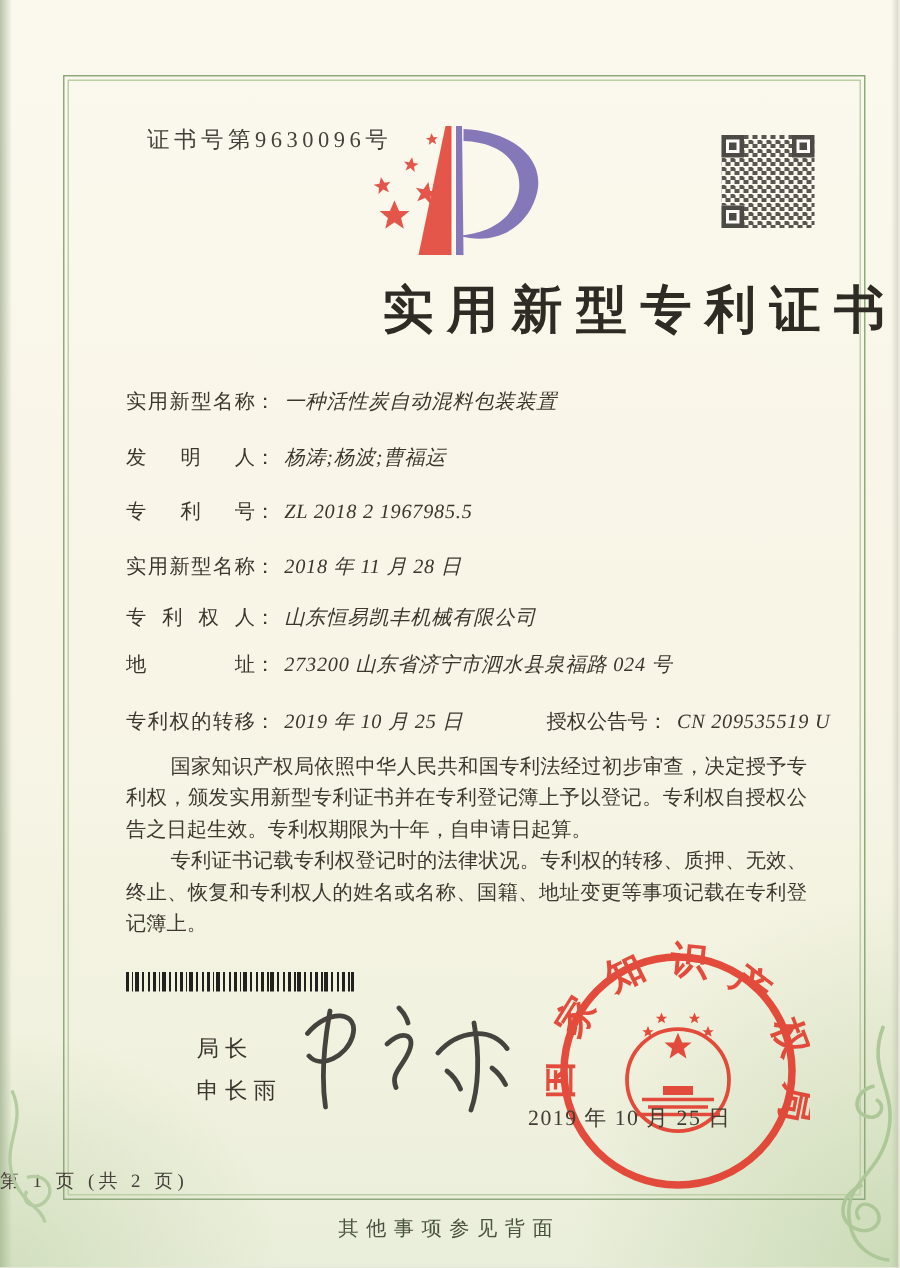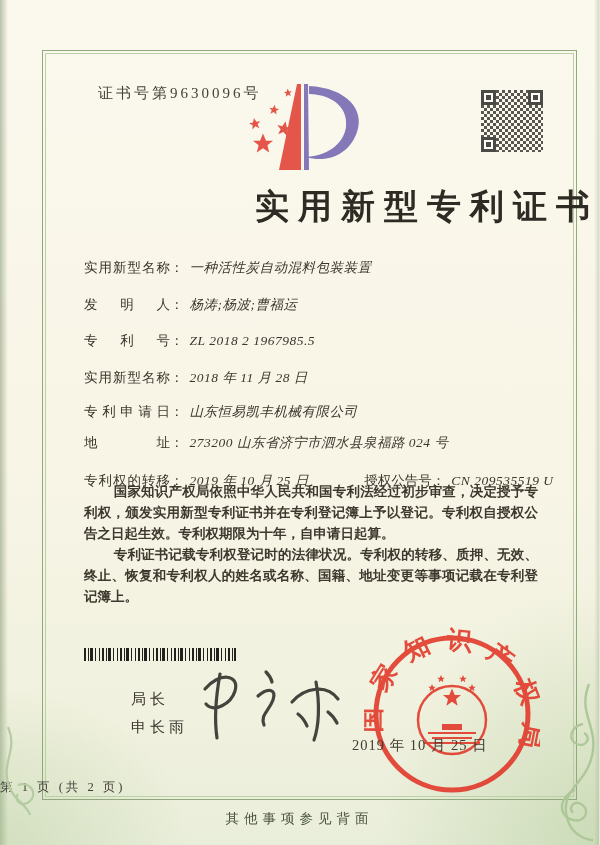--- a/index.html
+++ b/index.html
@@ -29,22 +29,22 @@
   .qr-finder{position:absolute;width:15px;height:15px;background:#fff;border:3px solid #2e2c28;box-sizing:border-box;}
   .qr-finder::before{content:'';position:absolute;inset:2px;background:#2e2c28;}
   .qr-finder.tl{left:0;top:0;} .qr-finder.tr{right:0;top:0;} .qr-finder.bl{left:0;bottom:0;}
   .title{position:absolute;left:0;top:184px;width:100%;text-align:right;
     font-size:34px;font-weight:bold;letter-spacing:9px;color:#2e2a24;}
   .frow{position:absolute;left:84px;font-size:13.5px;white-space:nowrap;color:#3c362c;}
   .flabel{display:inline-block;width:86px;text-align:justify;text-align-last:justify;vertical-align:top;}
   .fcolon{margin-right:6px;}
   .fvalue{letter-spacing:.5px;font-style:italic;}
   .grant2{margin-left:52px;text-align:right;}
-  .notice{position:absolute;left:84px;top:481px;width:454px;font-size:13.5px;
-    line-height:21px;text-align:justify;color:#3e382e;font-weight:bold;}
+  .notice{position:absolute;left:84px;top:500px;width:454px;font-size:13.5px;
+    line-height:21px;text-align:justify;color:#3e382e;}
   .notice p{margin:0;text-indent:2.2em;}
   .barcode{position:absolute;left:84px;top:648px;width:152px;height:13px;
     background:repeating-linear-gradient(90deg,
       #23211e 0 2px,transparent 2px 4px,#23211e 4px 5px,transparent 5px 6px,
       #23211e 6px 9px,transparent 9px 11px,#23211e 11px 12px,transparent 12px 15px,
       #23211e 15px 16px,transparent 16px 18px);}
   .director{position:absolute;left:88px;font-size:15px;letter-spacing:4px;color:#3a352d;margin-left:43px;}
   .sig{position:absolute;left:192px;top:660px;width:160px;height:92px;}
   .seal{position:absolute;left:364px;top:626px;width:176px;height:176px;opacity:.9;}
   .seal-date{position:absolute;left:352px;top:736px;font-size:14.5px;letter-spacing:1px;color:#413c33;}
@@ -96,21 +96,21 @@
   <div class="frow" style="top:296px">
     <span class="flabel">发明人</span><span class="fcolon">：</span><span class="fvalue">杨涛;杨波;曹福运</span>
   </div>
   <div class="frow" style="top:332px">
     <span class="flabel">专利号</span><span class="fcolon">：</span><span class="fvalue">ZL 2018 2 1967985.5</span>
   </div>
   <div class="frow" style="top:369px">
     <span class="flabel">实用新型名称</span><span class="fcolon">：</span><span class="fvalue">2018 年 11 月 28 日</span>
   </div>
   <div class="frow" style="top:403px">
-    <span class="flabel">专利申请日</span><span class="fcolon">：</span><span class="fvalue">山东恒易凯丰机械有限公司</span>
+    <span class="flabel">专利权人</span><span class="fcolon">：</span><span class="fvalue">山东恒易凯丰机械有限公司</span>
   </div>
   <div class="frow" style="top:434px">
     <span class="flabel">地址</span><span class="fcolon">：</span><span class="fvalue">273200 山东省济宁市泗水县泉福路 024 号</span>
   </div>
   <div class="frow" style="top:472px">
     <span class="flabel">专利权的转移</span><span class="fcolon">：</span><span class="fvalue">2019 年 10 月 25 日</span>
     <span class="grant2"><span>授权公告号</span><span class="fcolon">：</span><span class="fvalue">CN 209535519 U</span></span>
   </div>
 
   <div class="notice">

